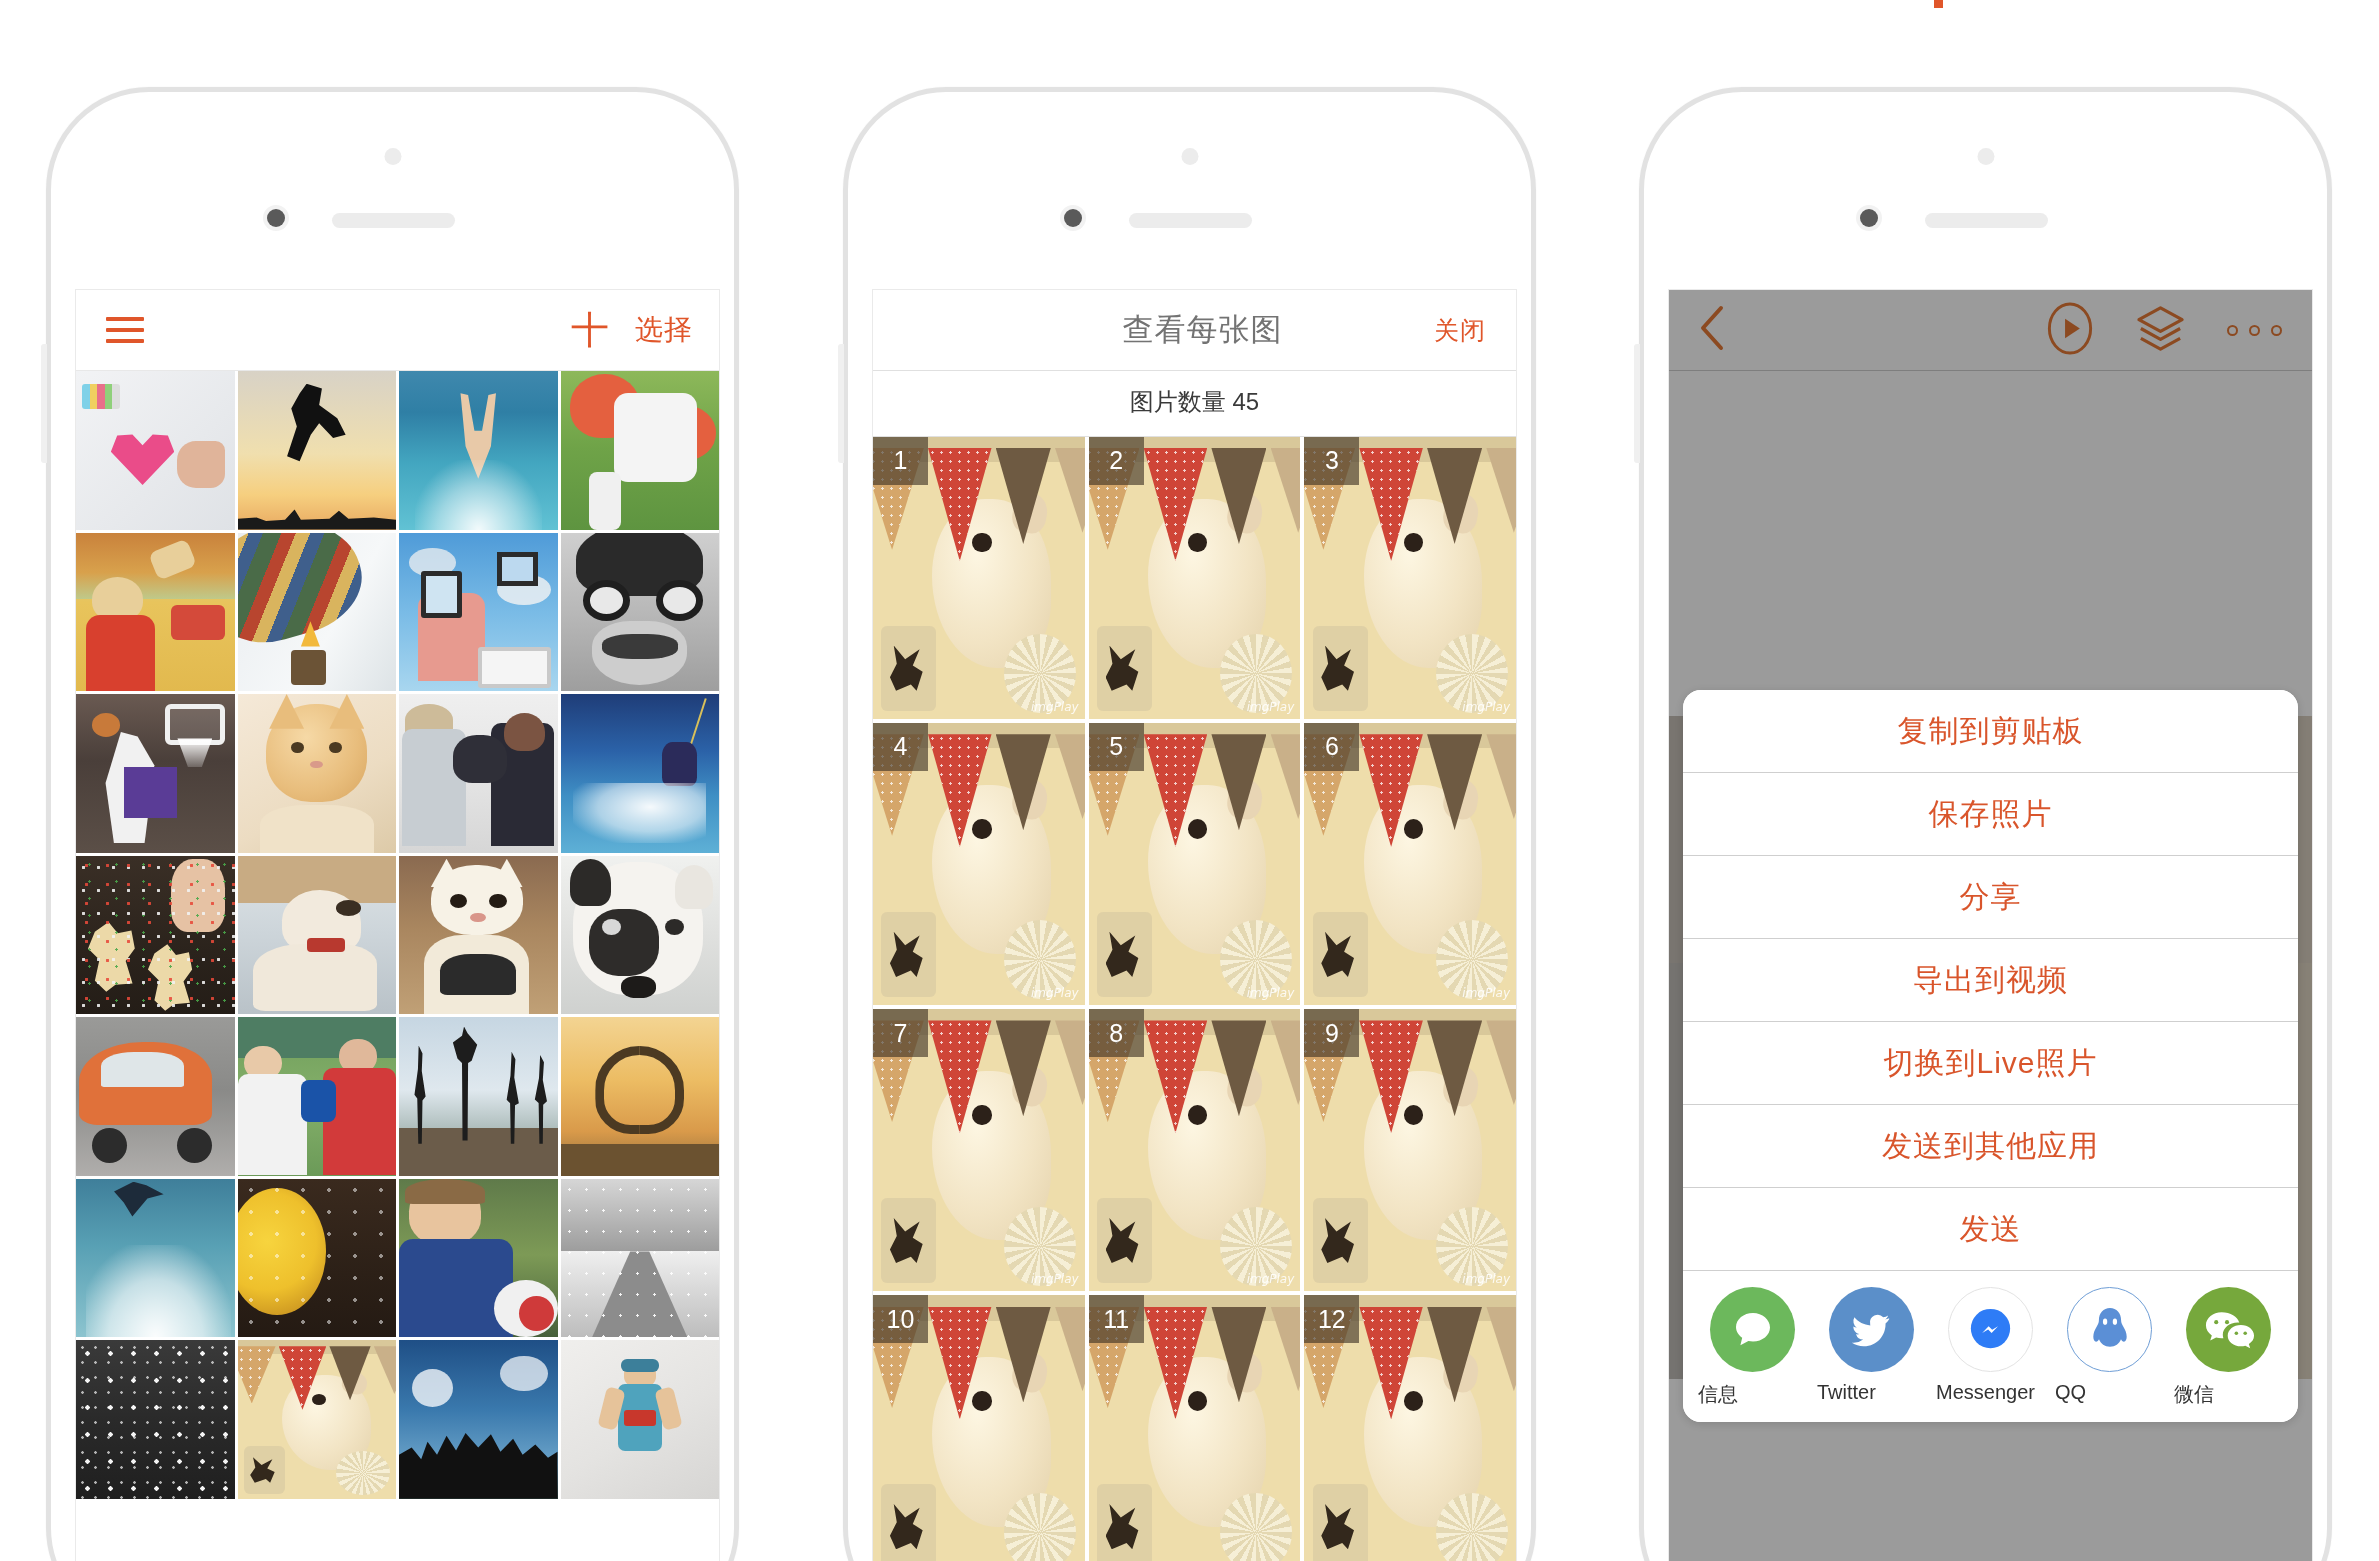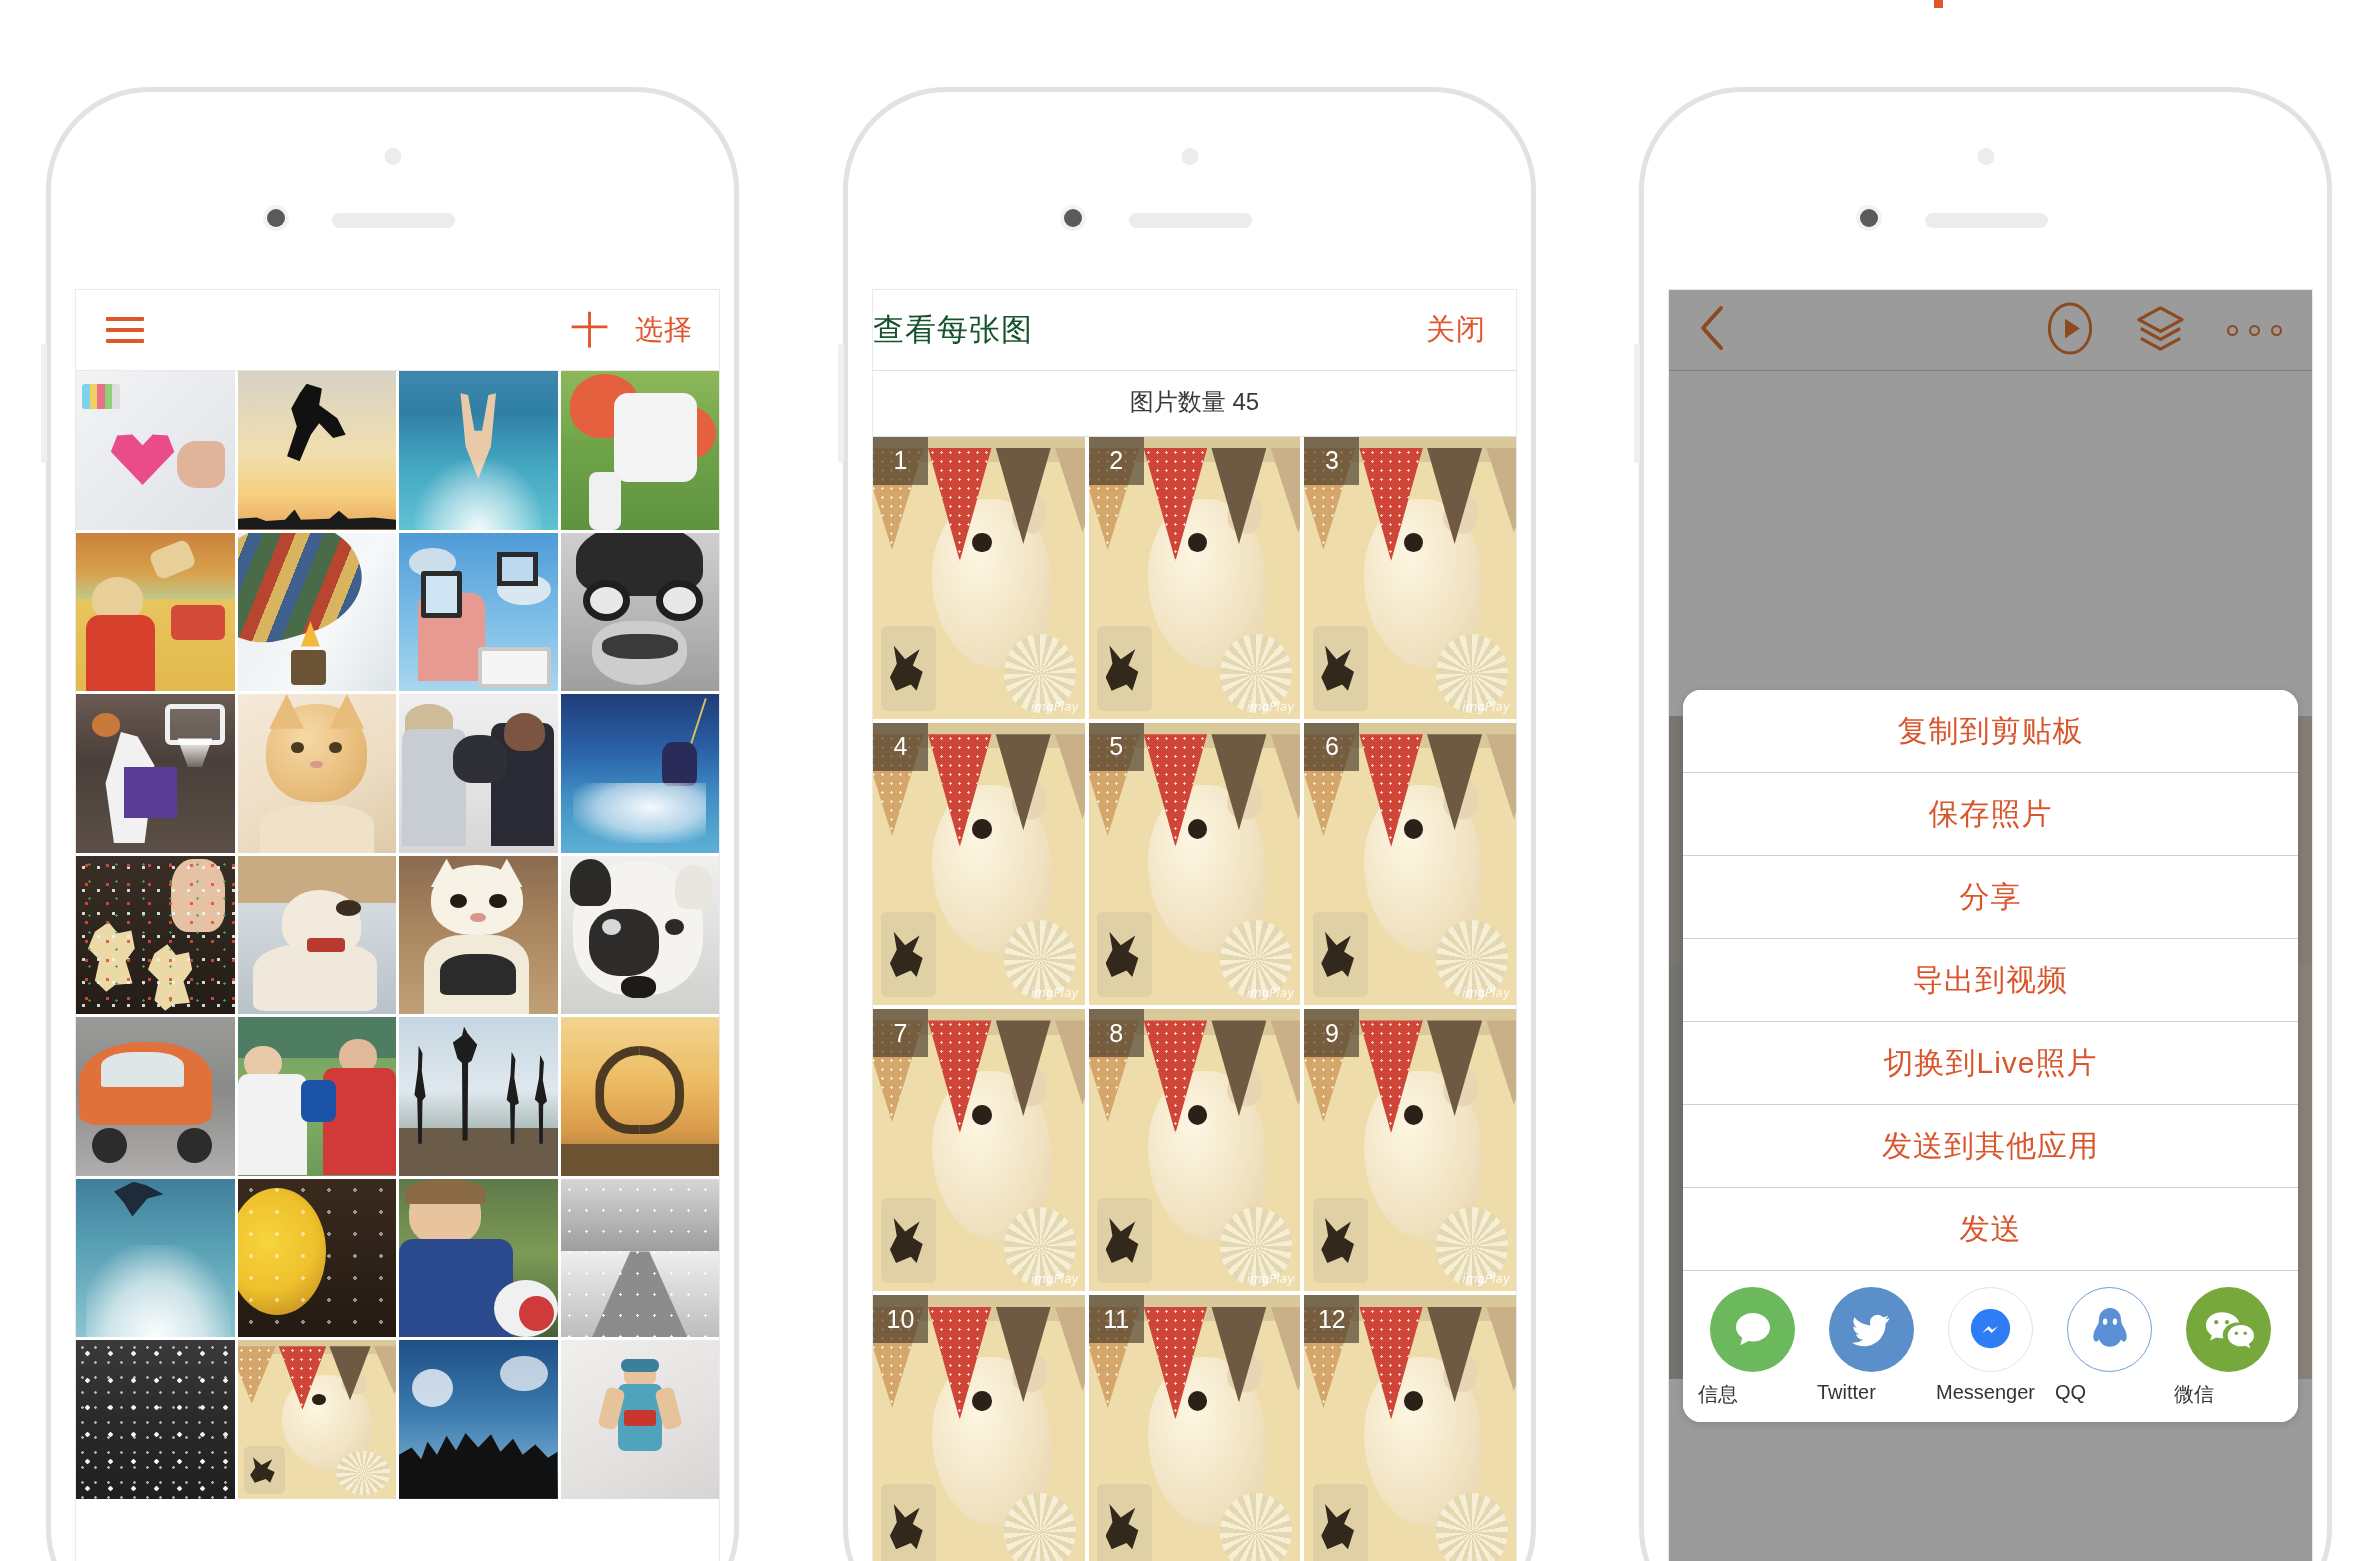--- a/index.html
+++ b/index.html
@@ -113,27 +113,27 @@
 
   
   .nav2 {
     position: relative;
     height: 81px;
     background: #ffffff;
     border-bottom: 1px solid #e0e0e0;
     display: flex; align-items: center;
   }
   .nav2-title {
-    position: absolute; left: 0; right: 0; text-align: left;
-    font-size: 31px; color: #14532d; letter-spacing: 1px;
+    position: absolute; left: 16px; right: 0; text-align: center;
+    font-size: 31px; color: #737373; letter-spacing: 1px;
   }
   .nav2-close {
     position: absolute; right: 30px; top: 50%;
     transform: translateY(-50%);
-    font-size: 29px; color: #e0562a; letter-spacing: 1px;
+    font-size: 25px; color: #e0562a; letter-spacing: 1px;
   }
   .meta2 {
     padding: 14px 0 16px;
     text-align: center;
     border-bottom: 1px solid #e0e0e0;
     background: #fff;
   }
   .meta2 .line { font-size: 24px; color: #3a3a3a; line-height: 1.45; }
 
   .frame-grid {

